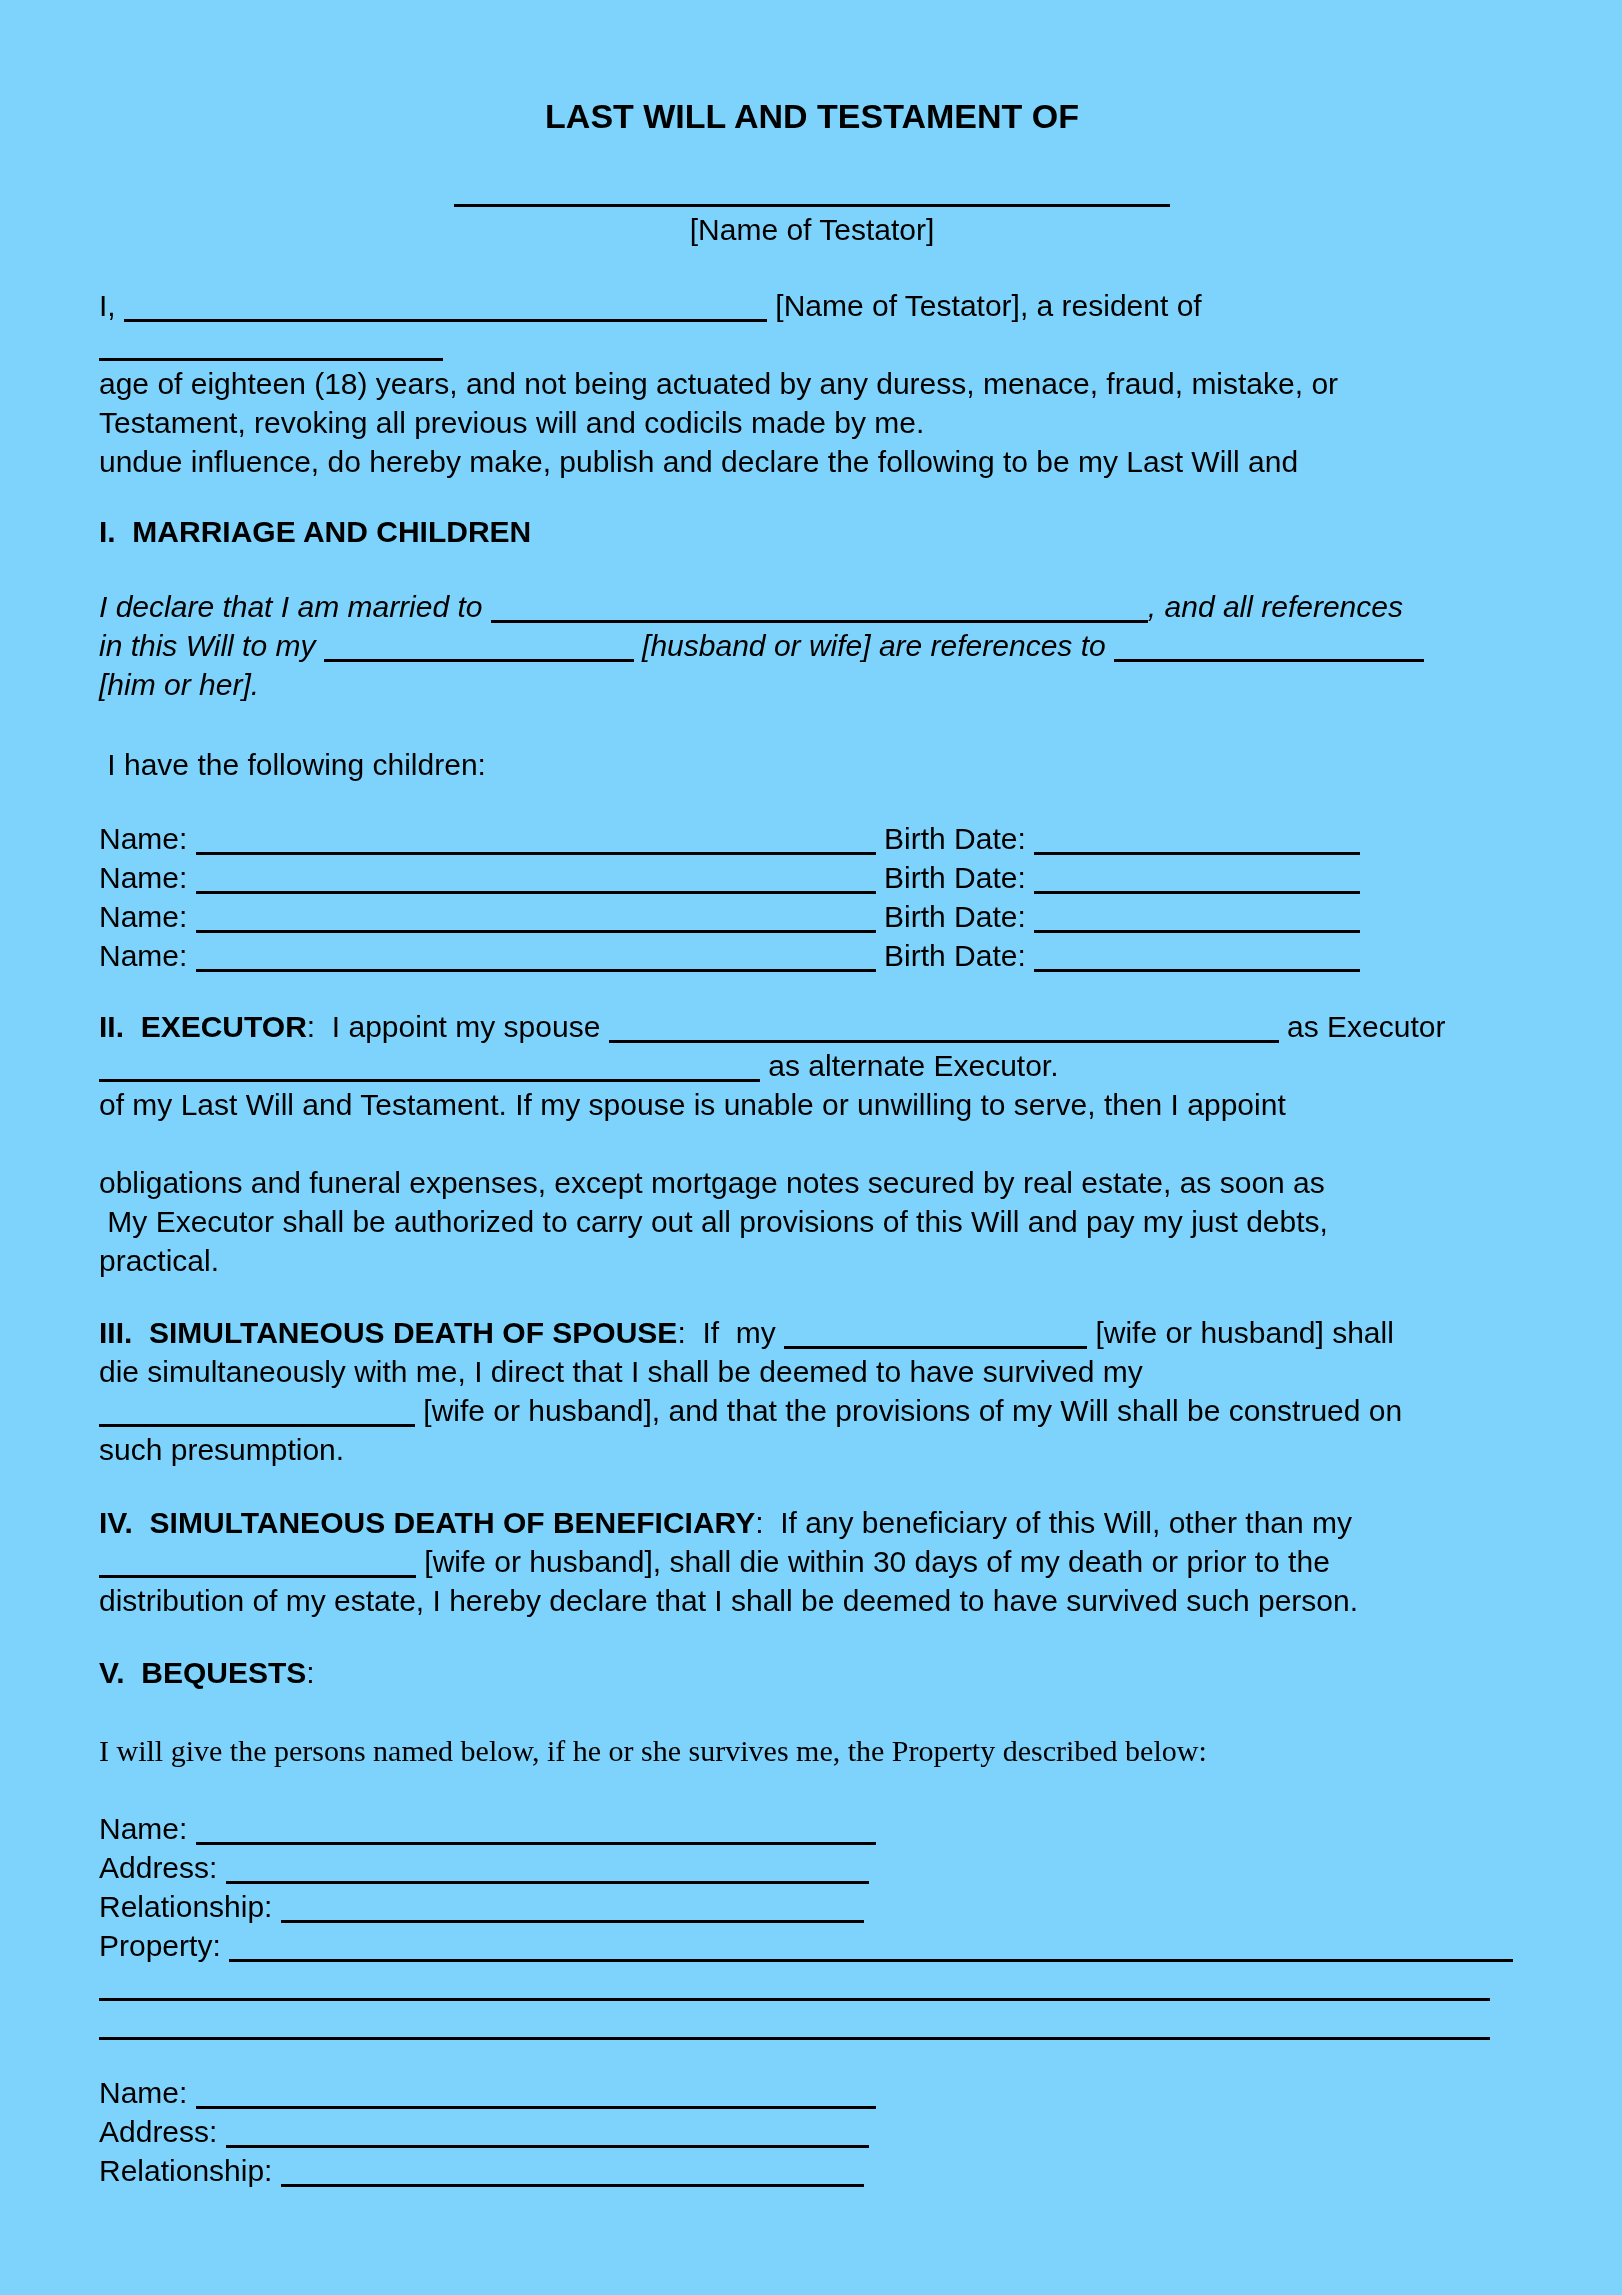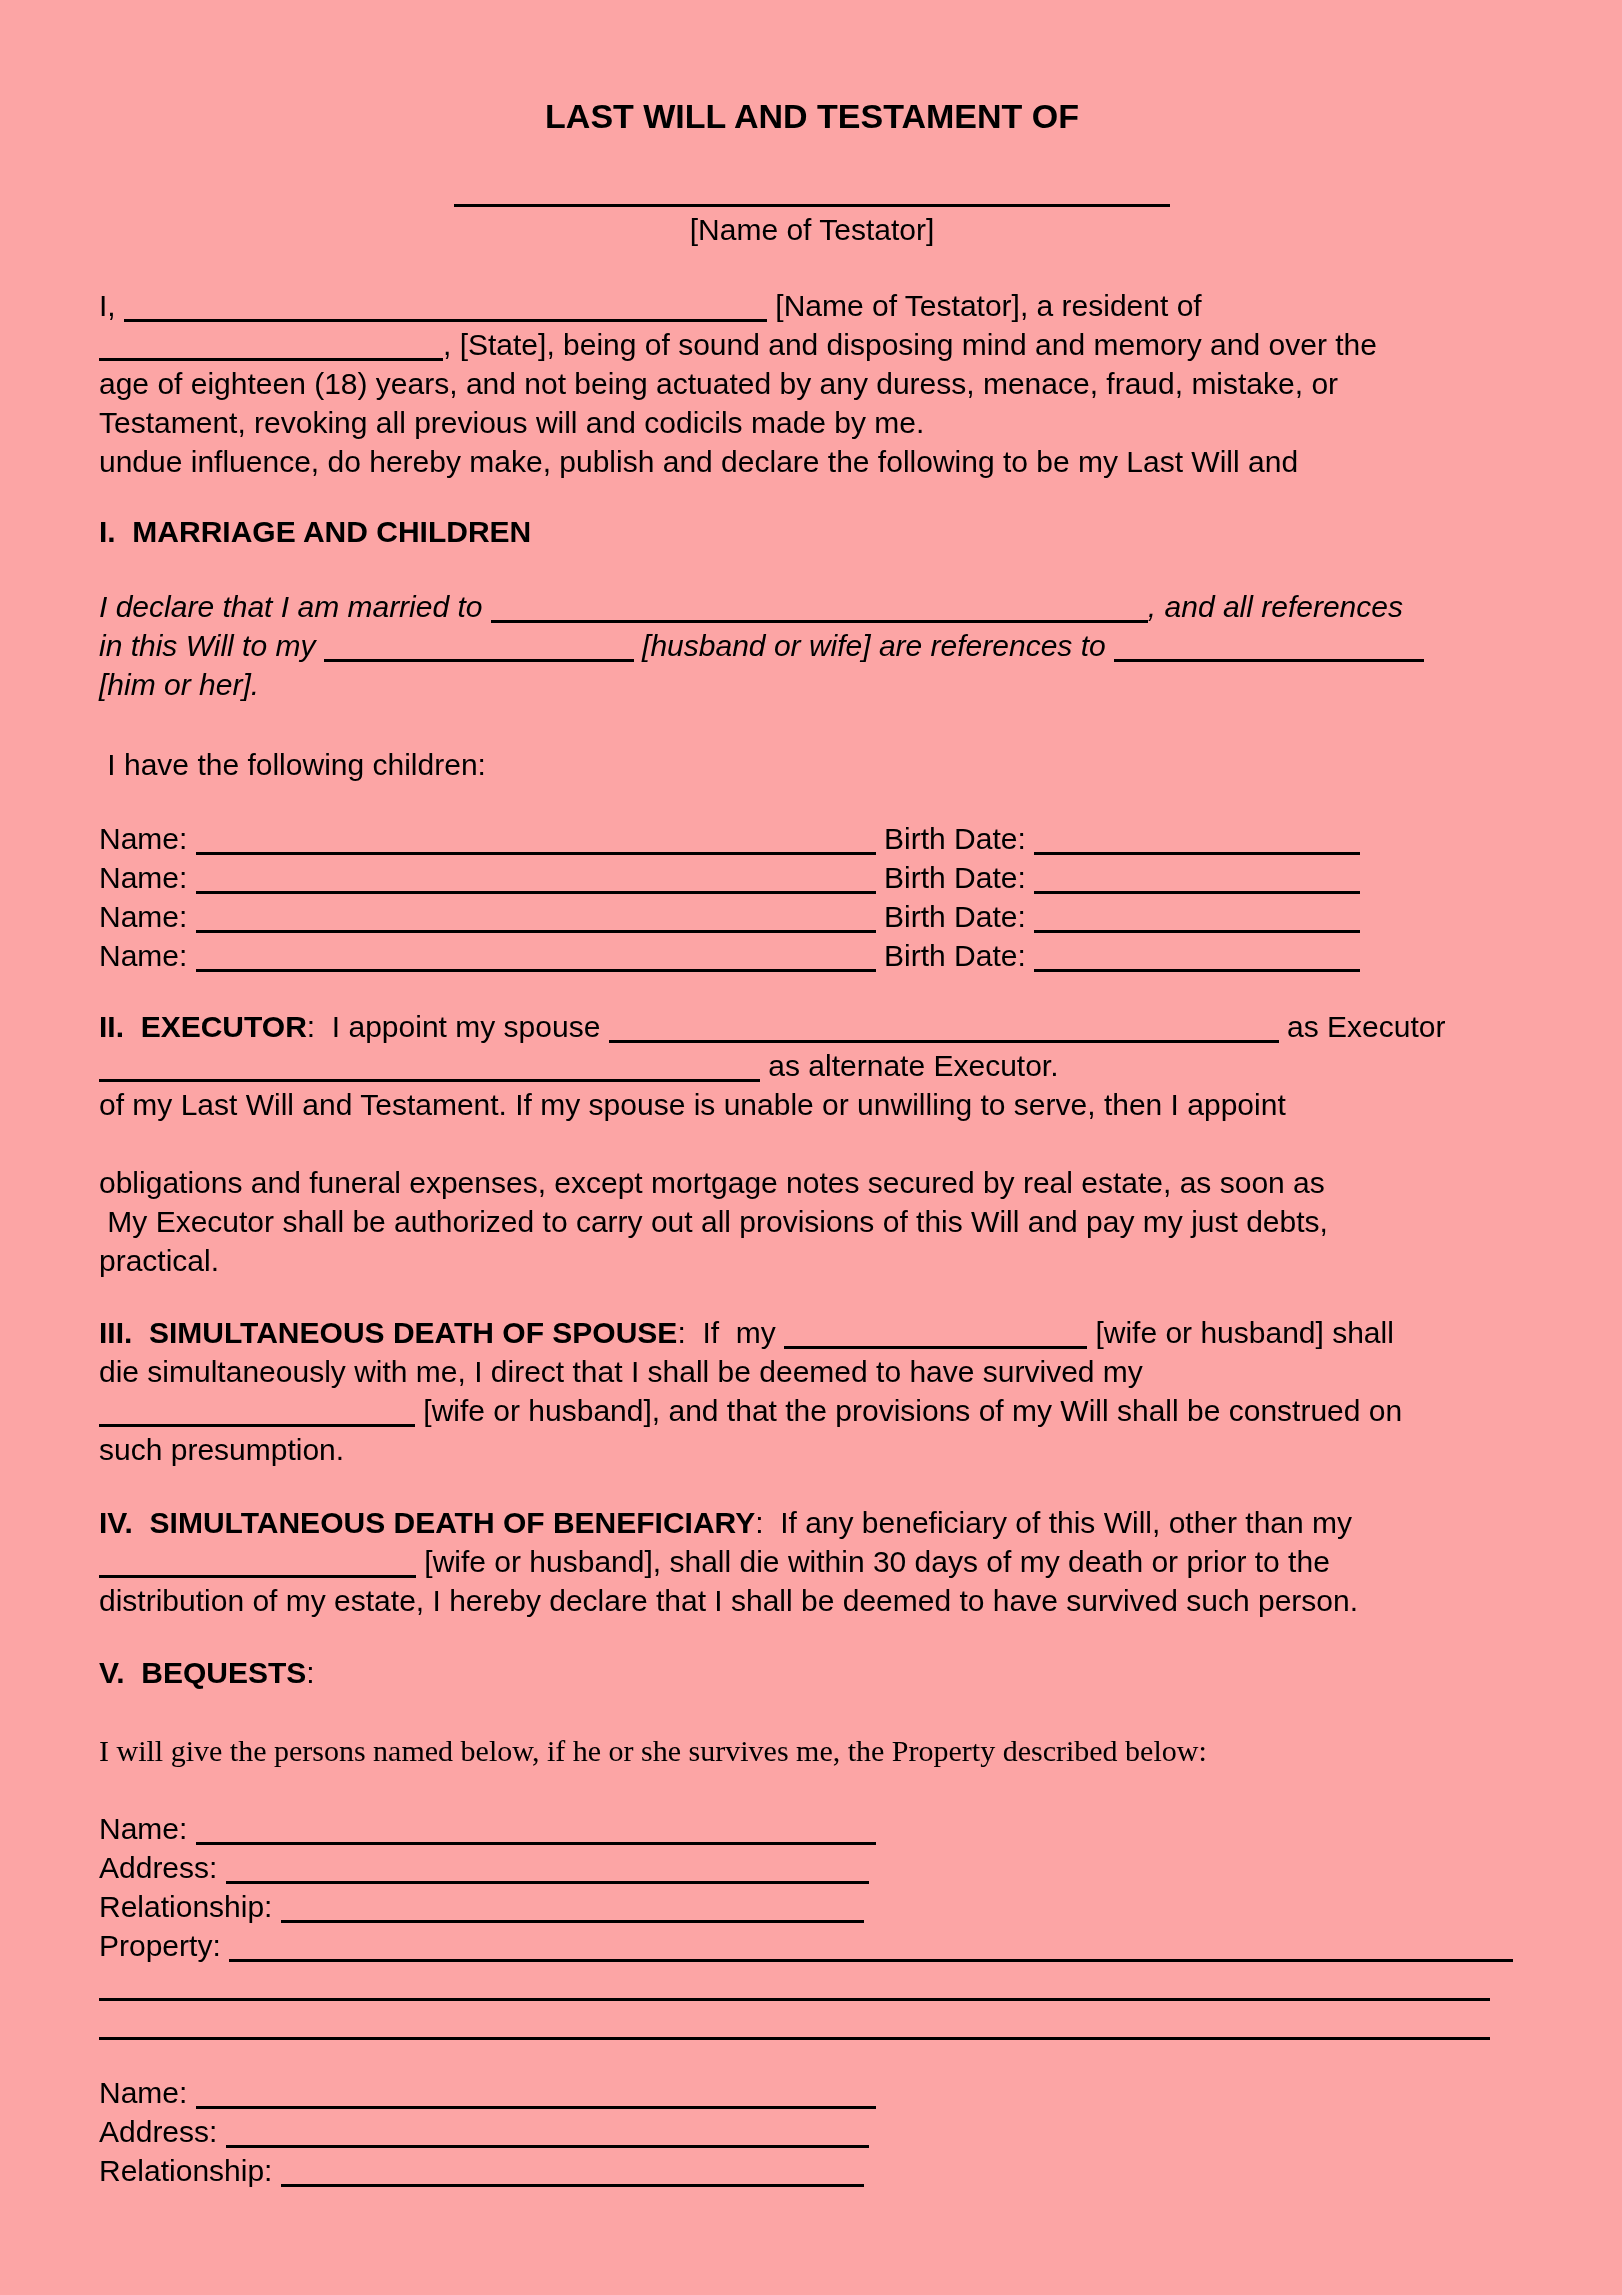--- a/index.html
+++ b/index.html
@@ -7,21 +7,21 @@
     padding: 0;
     background: #ffffff;
     color: #000000;
     font-family: "Liberation Sans", "DejaVu Sans", sans-serif;
   }
   .page {
     position: relative;
     box-sizing: border-box;
     width: 1623px;
     height: 2296px;
-    background: #fca5a5;
+    background: #7dd3fc;
     padding: 96px 98px 0 99px;
     overflow: hidden;
   }
   .title {
     font-size: 34px;
     font-weight: bold;
     line-height: 40px;
     text-align: center;
     white-space: pre;
   }
@@ -63,21 +63,21 @@
 
   <div class="title">LAST WILL AND TESTAMENT OF</div>
 
   <div id="header-center" class="block center">
       <div class="line"><span class="blank" style="width: 716px;"></span></div>
       <div class="line"><span>[Name of Testator]</span></div>
     </div>
 
   <div id="opening" class="block">
       <div class="line"><span>I, </span><span class="blank" style="width: 643px;"></span><span> [Name of Testator], a resident of</span></div>
-      <div class="line"><span class="blank" style="width: 344px;"></span><span>, [State], being of sound and disposing mind and memory and over the</span></div>
+      <div class="line"><span class="blank" style="width: 344px;"></span></div>
       <div class="line"><span>age of eighteen (18) years, and not being actuated by any duress, menace, fraud, mistake, or</span></div>
       <div class="line"><span>Testament, revoking all previous will and codicils made by me.</span></div>
       <div class="line"><span>undue influence, do hereby make, publish and declare the following to be my Last Will and</span></div>
     </div>
 
   <div id="sec1-heading" class="block">
       <div class="line"><span class="b">I.  MARRIAGE AND CHILDREN</span></div>
     </div>
 
   <div id="marriage" class="block">

